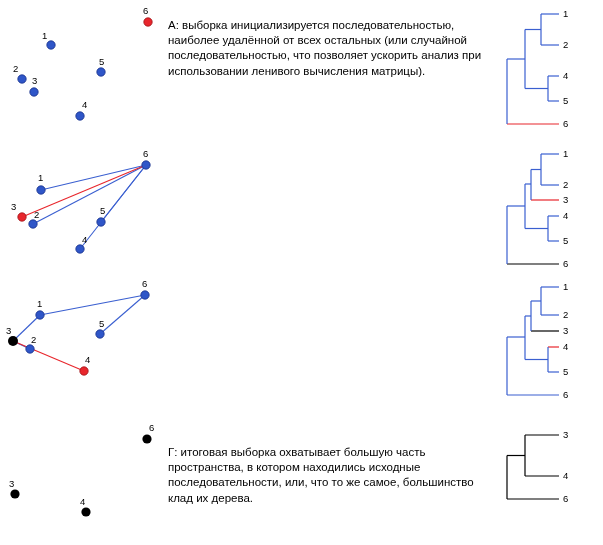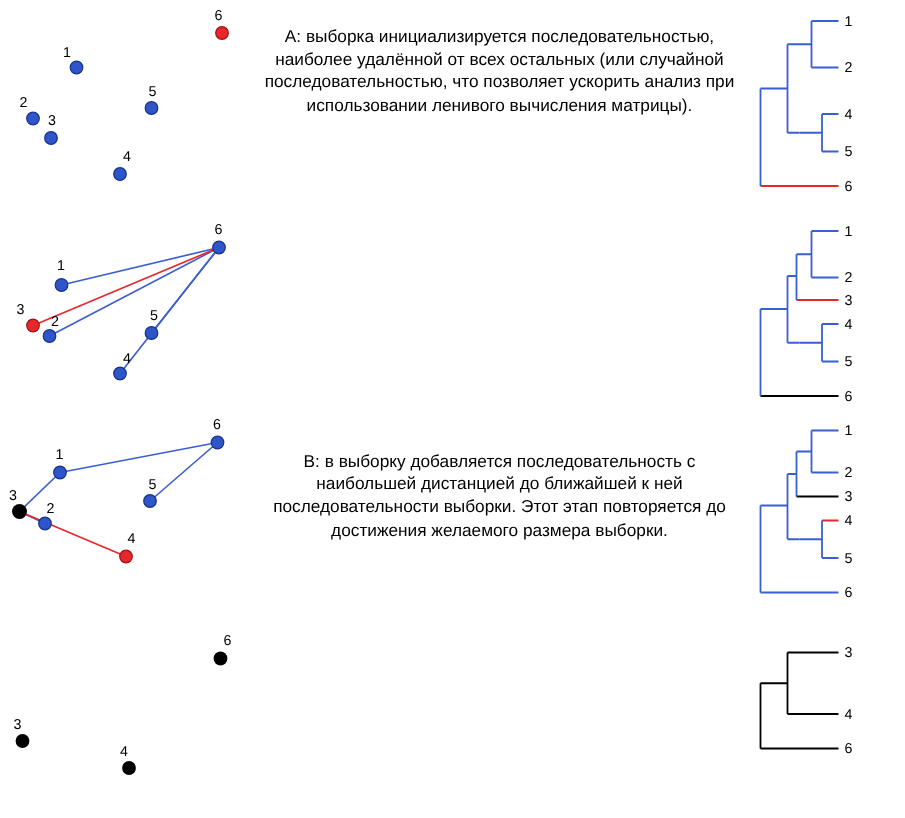--- a/index.html
+++ b/index.html
@@ -32,21 +32,20 @@
     width: 165px;
     height: 100%;
   }
   .caption {
     position: absolute;
     left: 168px;
     width: 330px;
     font-size: 11.5px;
     line-height: 1.32;
     color: #000;
-    text-align: center;
   }
   .cap-a { top: 18px; }
   .cap-b { top: 38px; }
   .cap-c { top: 28px; }
   .cap-d { top: 38px; }
 
   .tree {
     position: absolute;
     right: 2px;
     top: 0;
@@ -194,21 +193,20 @@
       <circle cx="145" cy="22" r="4.2" fill="#2f56c8" stroke="#17308a" stroke-width="0.8"></circle>
     </svg>
     <span class="lbl" style="left:37px; top:26px;">1</span>
     <span class="lbl" style="left:31px; top:62px;">2</span>
     <span class="lbl" style="left:6px; top:53px;">3</span>
     <span class="lbl" style="left:85px; top:82px;">4</span>
     <span class="lbl" style="left:99px; top:46px;">5</span>
     <span class="lbl" style="left:142px; top:6px;">6</span>
   </div>
 
-  <div class="caption cap-c">В: в выборку добавляется последовательность с наибольшей дистанцией до ближайшей к ней последовательности выборки. Этот этап повторяется до достижения желаемого размера выборки.</div>
 
   <div class="tree">
     <svg width="120" height="134" viewBox="0 0 120 134">
       <g stroke="#3a5fd0" stroke-width="1.2" fill="none">
         <path d="M60 14 H78"></path>
         <path d="M60 42 H78"></path>
         <path d="M60 14 V42"></path>
         <path d="M50 28 H60"></path>
       </g>
       <g stroke="#000000" stroke-width="1.2" fill="none">
@@ -246,20 +244,21 @@
     <svg width="165" height="138" viewBox="0 0 165 138">
       <circle cx="15" cy="87" r="4.6" fill="#000000"></circle>
       <circle cx="86" cy="105" r="4.6" fill="#000000"></circle>
       <circle cx="147" cy="32" r="4.6" fill="#000000"></circle>
     </svg>
     <span class="lbl" style="left:9px; top:72px;">3</span>
     <span class="lbl" style="left:80px; top:90px;">4</span>
     <span class="lbl" style="left:149px; top:16px;">6</span>
   </div>
 
+  <div class="caption cap-d">Г: итоговая выборка охватывает большую часть пространства, в котором находились исходные последовательности, или, что то же самое, большинство клад их дерева.</div>
 
   <div class="tree">
     <svg width="120" height="138" viewBox="0 0 120 138">
       <g stroke="#000000" stroke-width="1.2" fill="none">
         <path d="M44 28 H78"></path>
         <path d="M44 69 H78"></path>
         <path d="M44 28 V69"></path>
         <path d="M26 48.5 H44"></path>
         <path d="M26 92 H78"></path>
         <path d="M26 48.5 V92"></path>

